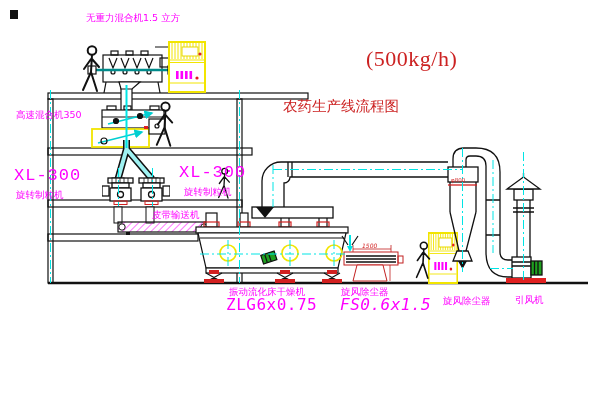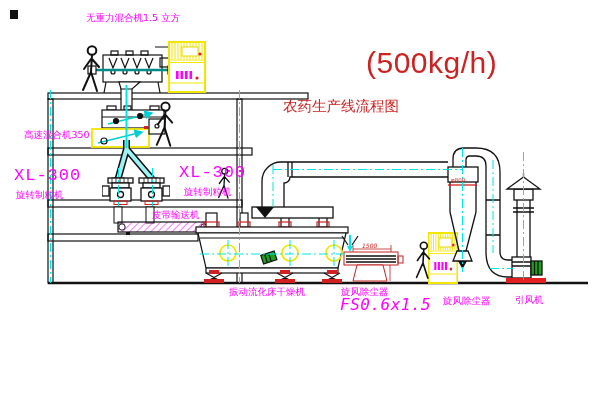--- a/index.html
+++ b/index.html
@@ -5,21 +5,21 @@
   html,body{margin:0;padding:0;background:#fff;}
   #stage{position:relative;width:600px;height:355px;background:#fff;overflow:hidden;
          font-family:"DejaVu Sans",sans-serif;}
   #stage svg{position:absolute;left:0;top:0;}
   .lbl{position:absolute;color:#ff00ff;white-space:nowrap;line-height:1;}
   .lbl-sm{font-size:9.5px;}
   .lbl-model{font-size:16px;font-family:"DejaVu Sans Mono",monospace;letter-spacing:.5px;}
   .lbl-xl{font-size:17px;font-family:Liberation Mono, monospace;letter-spacing:1px;}
   .red{color:#cc2222;}
   .t-zh{font-size:14.5px;}
-  .t-cap{font-size:30px;font-family:Liberation Sans, sans-serif;letter-spacing:.5px;}
+  .t-cap{font-size:22px;font-family:Liberation Serif, serif;letter-spacing:.5px;}
   .dim{font-size:6px;color:#d22020;font-style:italic;}
   .dim2{font-size:5.5px;color:#d22020;}
 </style>
 </head>
 <body>
 
 <div id="stage">
 
 <svg width="600" height="403" viewBox="0 0 600 403">
   <defs>
@@ -228,27 +228,28 @@
 
   <use href="#person" x="76" y="45" width="30" height="48"></use>
   <use href="#person" x="150" y="101" width="29" height="47"></use>
   <use href="#person" x="214" y="167" width="20" height="33"></use>
   <use href="#person" x="411" y="237" width="24" height="47"></use>
 </svg>
 
 <div class="lbl lbl-sm" style="left:86px;top:13px;">无重力混合机1.5 立方</div>
 <div class="lbl red t-zh" style="left:283px;top:55px;margin-top:44px;">农药生产线流程图</div>
 <div class="lbl red t-cap" style="left:366px;top:48px;">(500kg/h)</div>
-<div class="lbl lbl-sm" style="left:24px;top:110px;margin-top:20px;">高速混合机350</div>
+<div class="lbl lbl-sm" style="left:16px;top:110px;">高速混合机350</div>
 <div class="lbl lbl-xl" style="left:14px;top:167px;">XL-300</div>
 <div class="lbl lbl-sm" style="left:16px;top:190px;">旋转制粒机</div>
 <div class="lbl lbl-xl" style="left:179px;top:164px;">XL-300</div>
 <div class="lbl lbl-sm" style="left:184px;top:187px;">旋转制粒机</div>
 <div class="lbl lbl-sm" style="left:152px;top:210px;text-align:center;">皮带输送机</div>
 <div class="lbl lbl-sm" style="left:229px;top:287px;">振动流化床干燥机</div>
+<div class="lbl lbl-model" style="left:226px;top:297px;">ZLG6x0.75</div>
 <div class="lbl lbl-sm" style="left:341px;top:287px;">旋风除尘器</div>
 <div class="lbl lbl-model" style="left:340px;top:297px;font-style:italic;">FS0.6x1.5</div>
 <div class="lbl lbl-sm" style="left:443px;top:296px;">旋风除尘器</div>
 <div class="lbl lbl-sm" style="left:515px;top:295px;">引风机</div>
 <div class="dim" style="position:absolute;left:362px;top:242px;">1500</div>
 <div class="dim2" style="position:absolute;left:451px;top:177px;">φ800</div>
 
 </div>
 
 </body></html>

